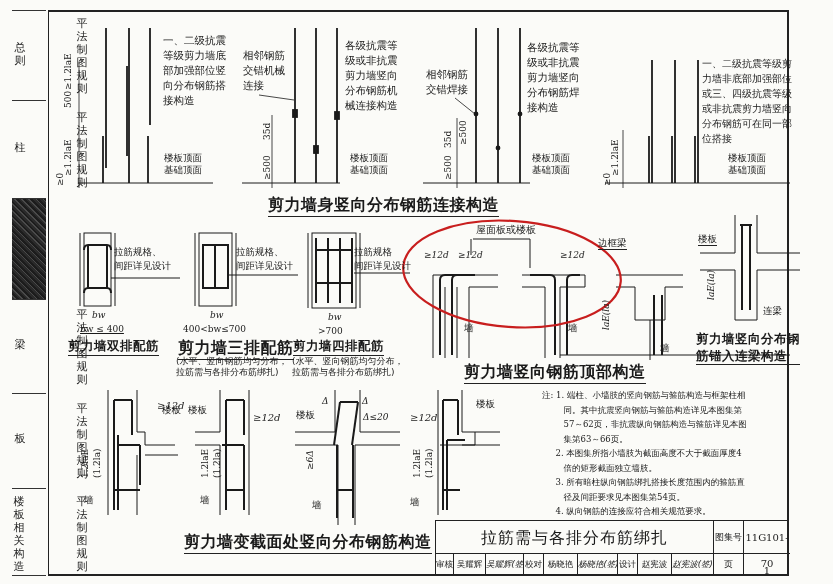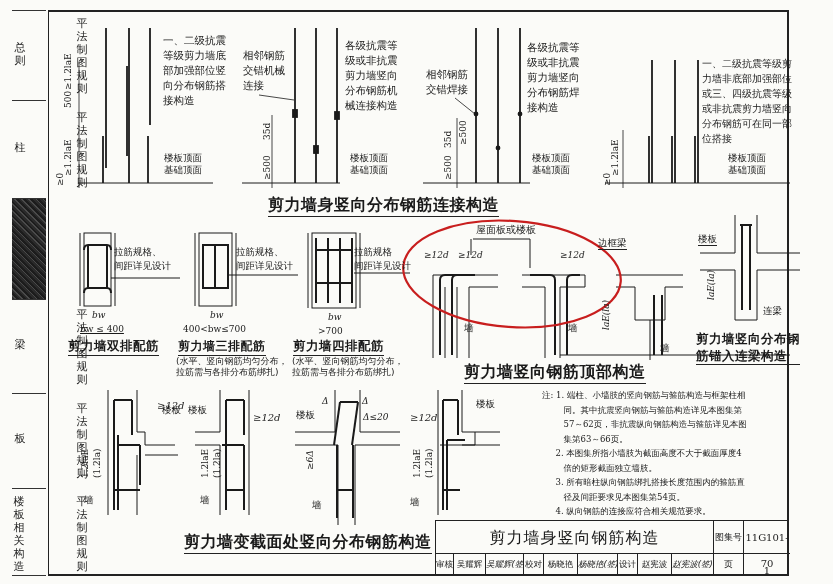--- a/index.html
+++ b/index.html
@@ -257,21 +257,21 @@
   <div class="txt" style="left:114px;top:245px;font-size:9.5px;line-height:14px;">拉筋规格、
 间距详见设计</div>
   <div class="dim" style="left:92px;top:310px;">bw</div>
   <div class="dim" style="left:80px;top:324px;font-style:normal;text-decoration:underline;">bw ≤ 400</div>
   <div class="cap" style="left:68px;top:338px;font-size:12.5px;">剪力墙双排配筋</div>
 
   <div class="txt" style="left:236px;top:245px;font-size:9.5px;line-height:14px;">拉筋规格、
 间距详见设计</div>
   <div class="dim" style="left:210px;top:310px;">bw</div>
   <div class="dim" style="left:183px;top:324px;font-style:normal;">400&lt;bw≤700</div>
-  <div class="cap" style="left:178px;top:338px;font-size:12px;">剪力墙三排配筋</div>
+  <div class="cap" style="left:178px;top:338px;font-size:16px;">剪力墙三排配筋</div>
   <div class="sub-cap" style="left:176px;top:356px;">(水平、竖向钢筋均匀分布，
 拉筋需与各排分布筋绑扎)</div>
 
   <div class="txt" style="left:354px;top:245px;font-size:9.5px;line-height:14px;">拉筋规格
 间距详见设计</div>
   <div class="dim" style="left:328px;top:312px;">bw</div>
   <div class="dim" style="left:318px;top:326px;font-style:normal;text-align:right;">&gt;700</div>
   <div class="cap" style="left:293px;top:338px;font-size:12.5px;">剪力墙四排配筋</div>
   <div class="sub-cap" style="left:292px;top:356px;">(水平、竖向钢筋均匀分布，
 拉筋需与各排分布筋绑扎)</div>
@@ -326,21 +326,21 @@
     <div class="n">        57～62页，非抗震纵向钢筋构造与箍筋详见本图</div>
     <div class="n">        集第63～66页。</div>
     <div class="n">     2. 本图集所指小墙肢为截面高度不大于截面厚度4</div>
     <div class="n">        倍的矩形截面独立墙肢。</div>
     <div class="n">     3. 所有暗柱纵向钢筋绑扎搭接长度范围内的箍筋直</div>
     <div class="n">        径及间距要求见本图集第54页。</div>
     <div class="n">     4. 纵向钢筋的连接应符合相关规范要求。</div>
   </div>
 
   <div class="tb">
-    <div class="tb-title">剪力墙身竖向钢筋构造</div>
+    <div class="tb-title">拉筋需与各排分布筋绑扎</div>
     <div class="tb-code-l">图集号</div>
     <div class="tb-code-v">11G101-1</div>
     <div class="tb-row">
       <div class="tb-cell" style="width:18px;">审核</div>
       <div class="tb-cell" style="width:32px;">吴耀辉</div>
       <div class="tb-cell" style="width:38px;font-style:italic;">吴耀辉(签)</div>
       <div class="tb-cell" style="width:20px;text-align:center;">校对</div>
       <div class="tb-cell" style="width:34px;">杨晓艳</div>
       <div class="tb-cell" style="width:40px;font-style:italic;">杨晓艳(签)</div>
       <div class="tb-cell" style="width:20px;">设计</div>

